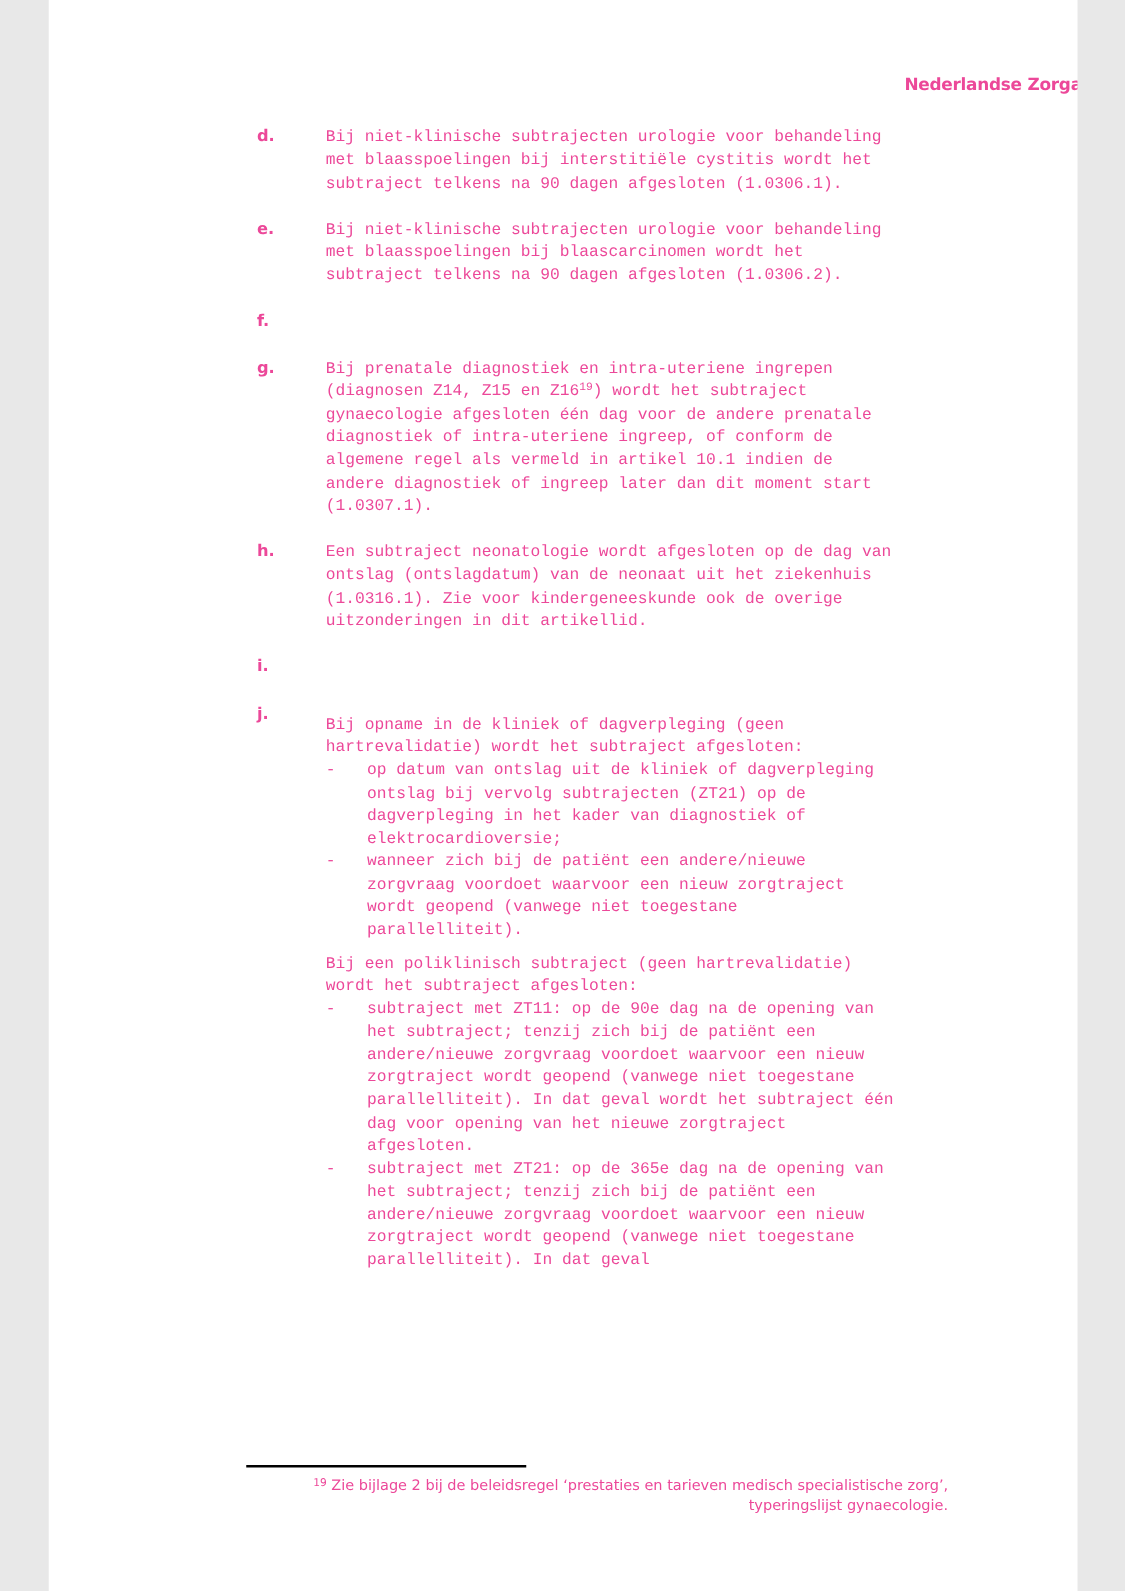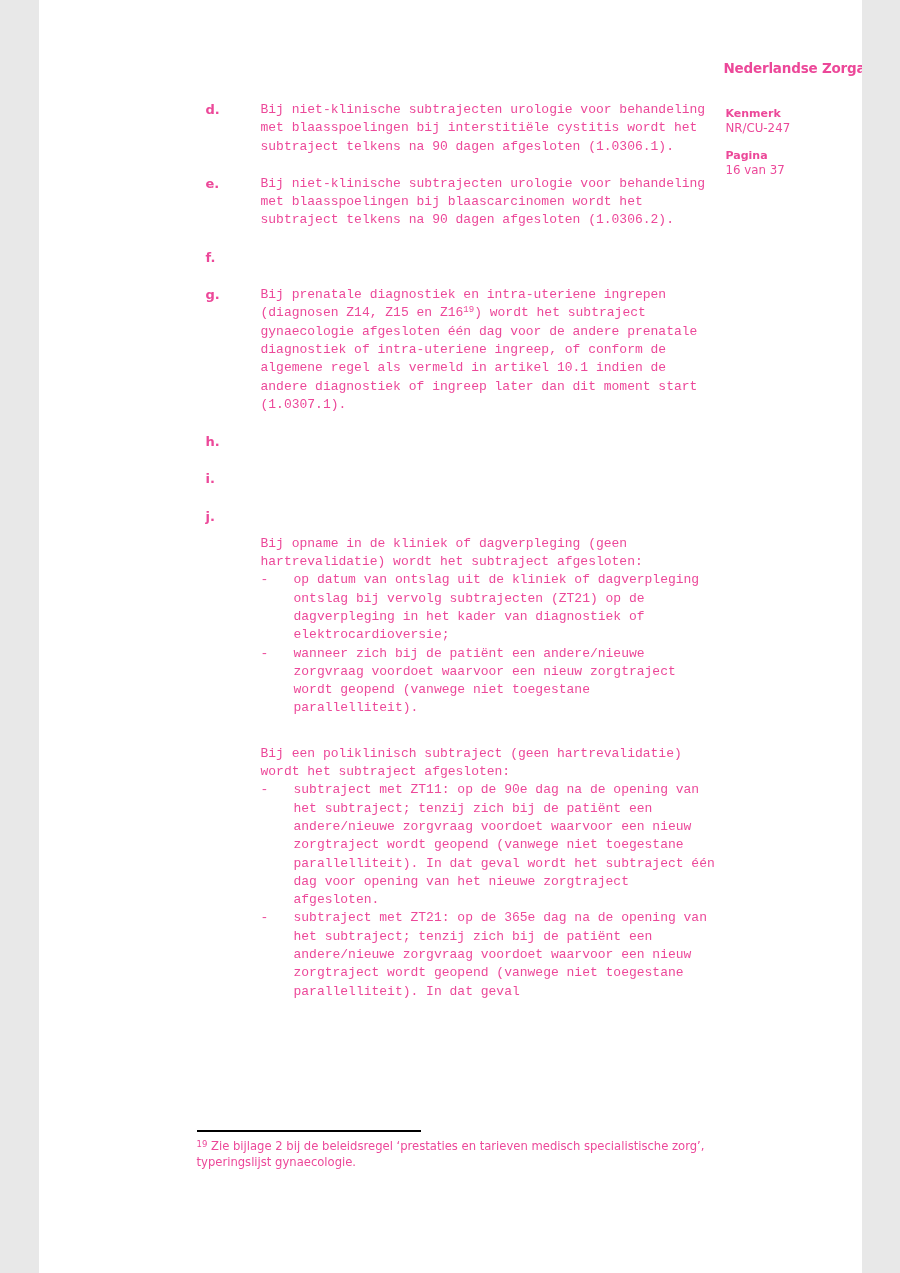--- a/index.html
+++ b/index.html
@@ -49,32 +49,33 @@
     width: 55px;
     flex-shrink: 0;
     font-weight: bold;
   }
   .item-text { width: 457px; font-family: Liberation Mono, monospace; }
   sup.fn-ref {
     font-size: 9px;
     line-height: 0;
     vertical-align: 4px;
   }
-  .sub-block { margin-top: 27px; }
+  .sub-block { margin-top: 8px; }
   .dash-row { display: flex; }
   .dash-marker { width: 33px; flex-shrink: 0; }
   .dash-text { flex: 1; }
   
   .footnotes {
     position: absolute;
     left: 158px;
-    top: 1130px;
+    top: 1172px;
     width: 562px;
     font-size: 11.6px;
     line-height: 15.5px;
+    text-align: right;
   }
   .footnote-rule {
     width: 224px;
     border: 0;
     border-top: 2px solid #000;
     margin: 0 0 7px 0;
   }
   .footnote { margin: 0; }
   .footnote sup {
     font-size: 8.5px;
@@ -82,30 +83,20 @@
     vertical-align: 3.5px;
   }
 </style>
 </head>
 <body>
 
 <div class="page">
 
   <div class="brand">Nederlandse Zorgautoriteit</div>
 
-  <div class="meta">
-    <div class="meta-group">
-      <div class="label">Kenmerk</div>
-      <div class="value">NR/CU-247</div>
-    </div>
-    <div class="meta-group">
-      <div class="label">Pagina</div>
-      <div class="value">16 van 37</div>
-    </div>
-  </div>
 
   <div class="content">
 
     <div class="item">
       <div class="item-letter">d.</div>
       <div class="item-text">Bij niet-klinische subtrajecten urologie voor behandeling met blaasspoelingen bij interstitiële cystitis wordt het subtraject telkens na 90 dagen afgesloten (1.0306.1).</div>
     </div>
 
     <div class="item">
       <div class="item-letter">e.</div>
@@ -116,20 +107,21 @@
       <div class="item-letter">f.</div>
     </div>
 
     <div class="item">
       <div class="item-letter">g.</div>
       <div class="item-text"><span>Bij prenatale diagnostiek en intra-uteriene ingrepen (diagnosen Z14, Z15 en Z16</span><sup class="fn-ref">19</sup><span>) wordt het subtraject gynaecologie afgesloten één dag voor de andere prenatale diagnostiek of intra-uteriene ingreep, of conform de algemene regel als vermeld in artikel 10.1 indien de andere diagnostiek of ingreep later dan dit moment start (1.0307.1).</span></div>
     </div>
 
     <div class="item">
       <div class="item-letter">h.</div>
+      <div class="item-text">Een subtraject neonatologie wordt afgesloten op de dag van ontslag (ontslagdatum) van de neonaat uit het ziekenhuis (1.0316.1). Zie voor kindergeneeskunde ook de overige uitzonderingen in dit artikellid.</div>
     </div>
 
     <div class="item">
       <div class="item-letter">i.</div>
     </div>
 
     <div class="item">
       <div class="item-letter">j.</div>
       <div class="item-text">
 

